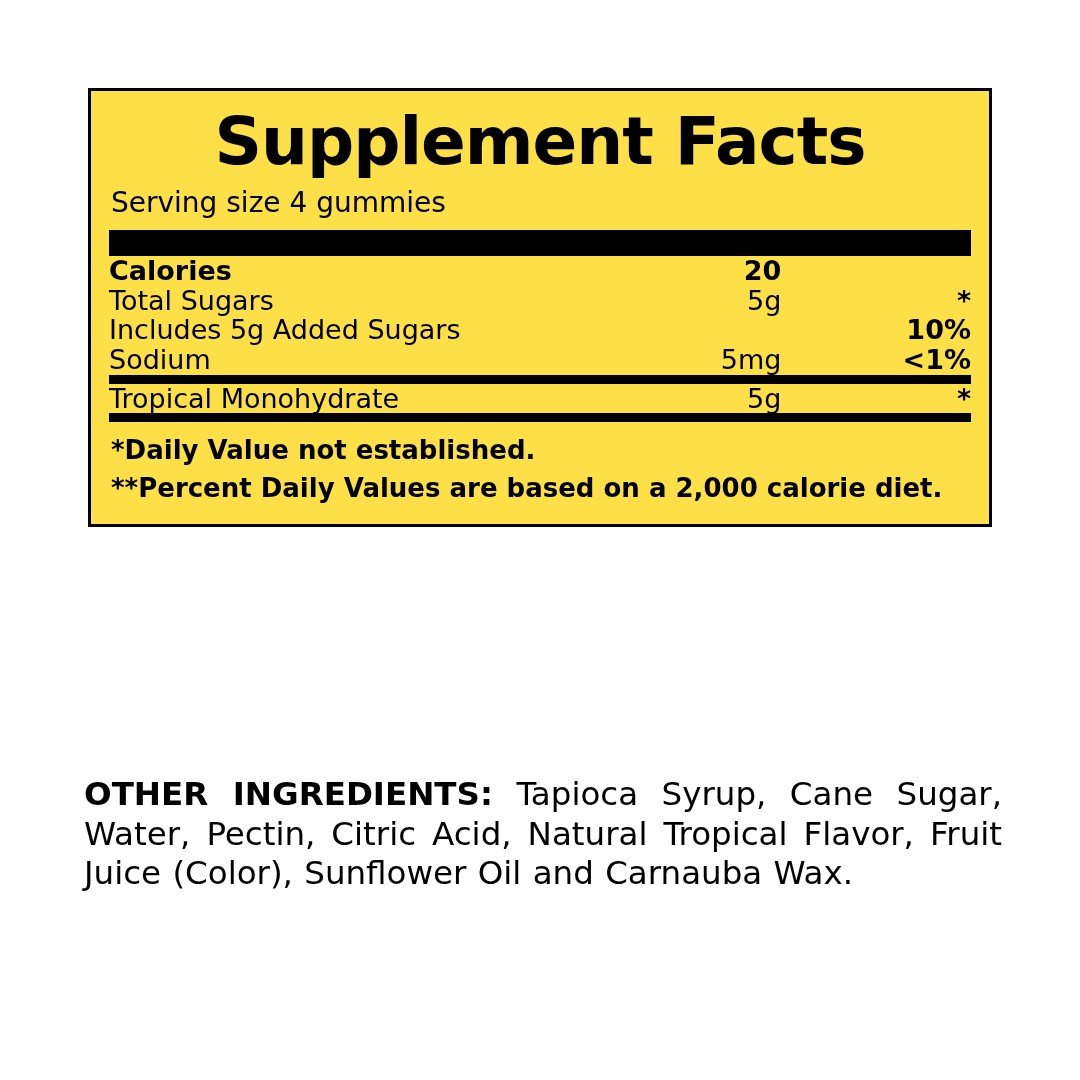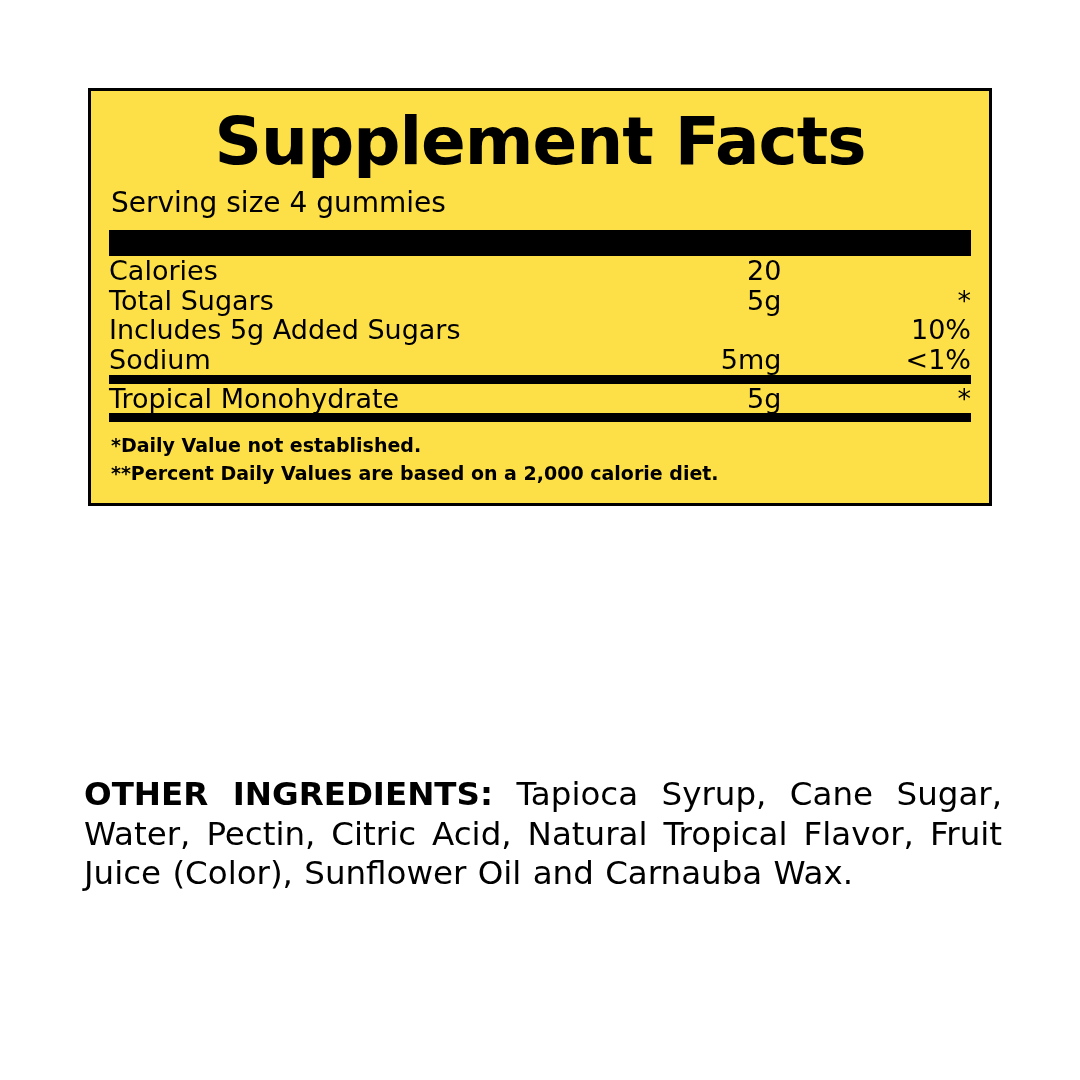--- a/index.html
+++ b/index.html
@@ -83,26 +83,26 @@
     padding: 12px 0 14px 0;
     text-align: right;
   }
   .hdr-cell span { display: block; }
 
   .row-text {
     font-size: 27px;
     line-height: 1.1;
     padding: 9px 0 9px 0;
   }
-  .row-text.b { font-weight: normal; }
+  .row-text.b { font-weight: bold; }
   .indent-1 { padding-left: 34px; }
   .indent-2 { padding-left: 68px; }
 
   .footnotes {
-    font-size: 19px;
+    font-size: 26px;
     font-weight: bold;
     line-height: 1.45;
     padding: 10px 0 0 2px;
   }
 
   
   .other-ing {
     position: absolute;
     left: 84px;
     top: 775px;

